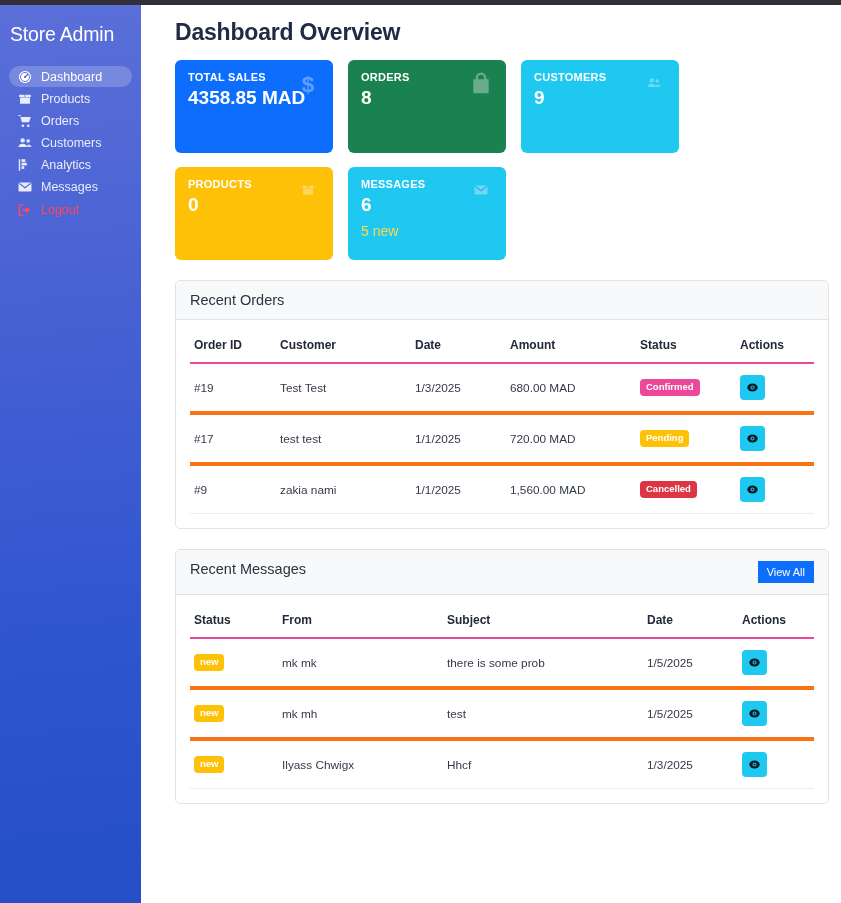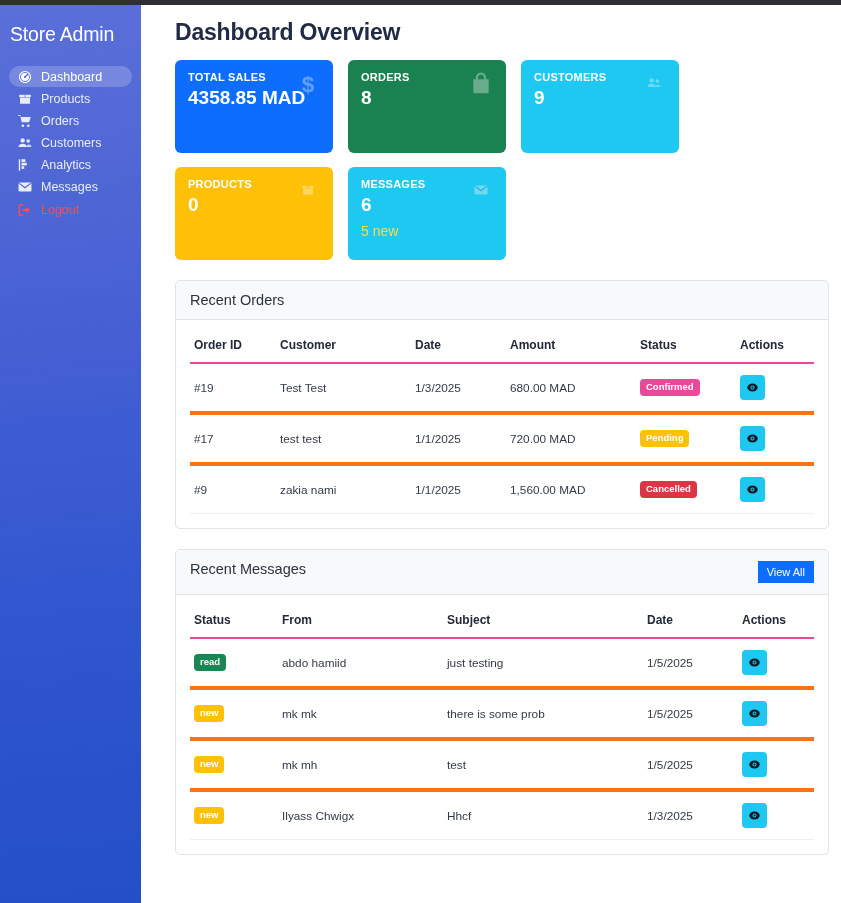--- a/index.html
+++ b/index.html
@@ -419,35 +419,20 @@
               <tr>
                 <th>Status</th>
                 <th>From</th>
                 <th>Subject</th>
                 <th>Date</th>
                 <th>Actions</th>
               </tr>
             </thead>
           <tbody>
               <tr>
-                <td><span class="badge green">read</span></td>
-                <td>abdo hamiid</td>
-                <td>just testing</td>
-                <td>1/5/2025</td>
-                <td><button class="btn-eye">
-                    <span>
-                      <svg viewBox="0 0 16 16" width="13" height="13" fill="#0a1a24">
-                        <ellipse cx="8" cy="8" rx="6.4" ry="5"></ellipse>
-                        <circle cx="8" cy="8" r="2.5" fill="#1ec8f0"></circle>
-                        <circle cx="8" cy="8" r="1.3" fill="#0a1a24"></circle>
-                      </svg>
-                    </span>
-                  </button></td>
-              </tr>
-              <tr>
                 <td><span class="badge amber">new</span></td>
                 <td>mk mk</td>
                 <td>there is some prob</td>
                 <td>1/5/2025</td>
                 <td><button class="btn-eye">
                     <span>
                       <svg viewBox="0 0 16 16" width="13" height="13" fill="#0a1a24">
                         <ellipse cx="8" cy="8" rx="6.4" ry="5"></ellipse>
                         <circle cx="8" cy="8" r="2.5" fill="#1ec8f0"></circle>
                         <circle cx="8" cy="8" r="1.3" fill="#0a1a24"></circle>

